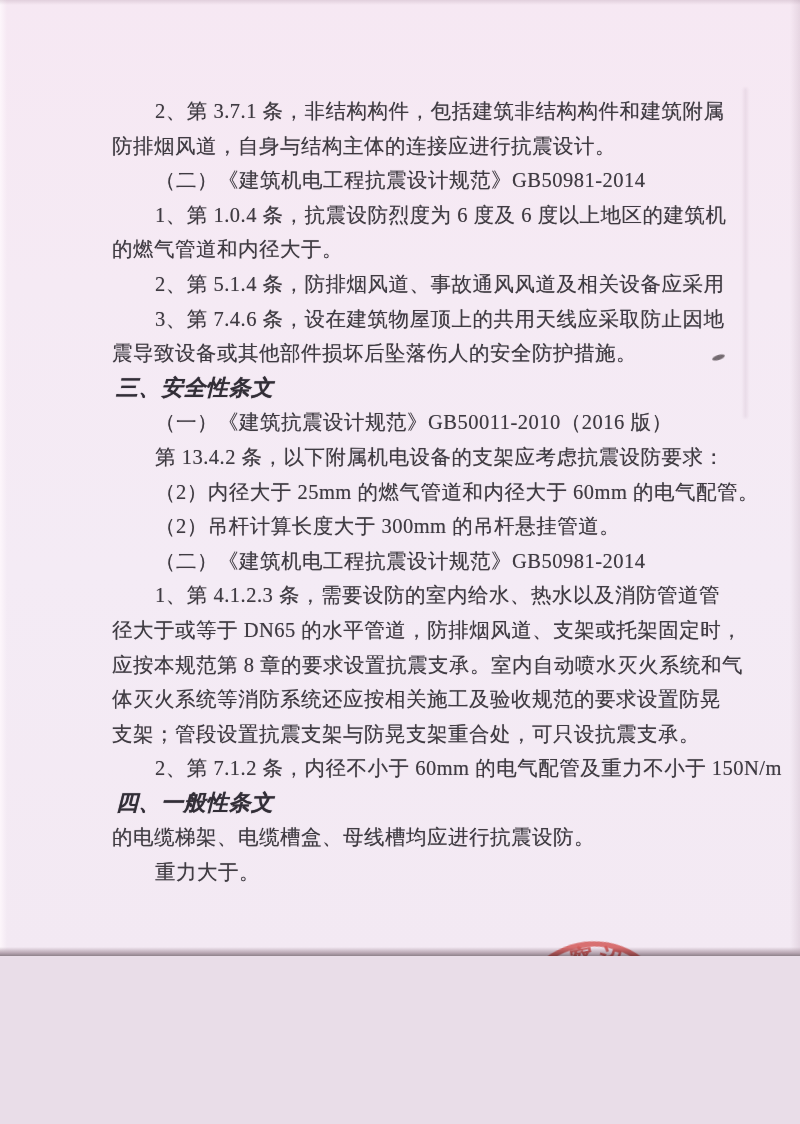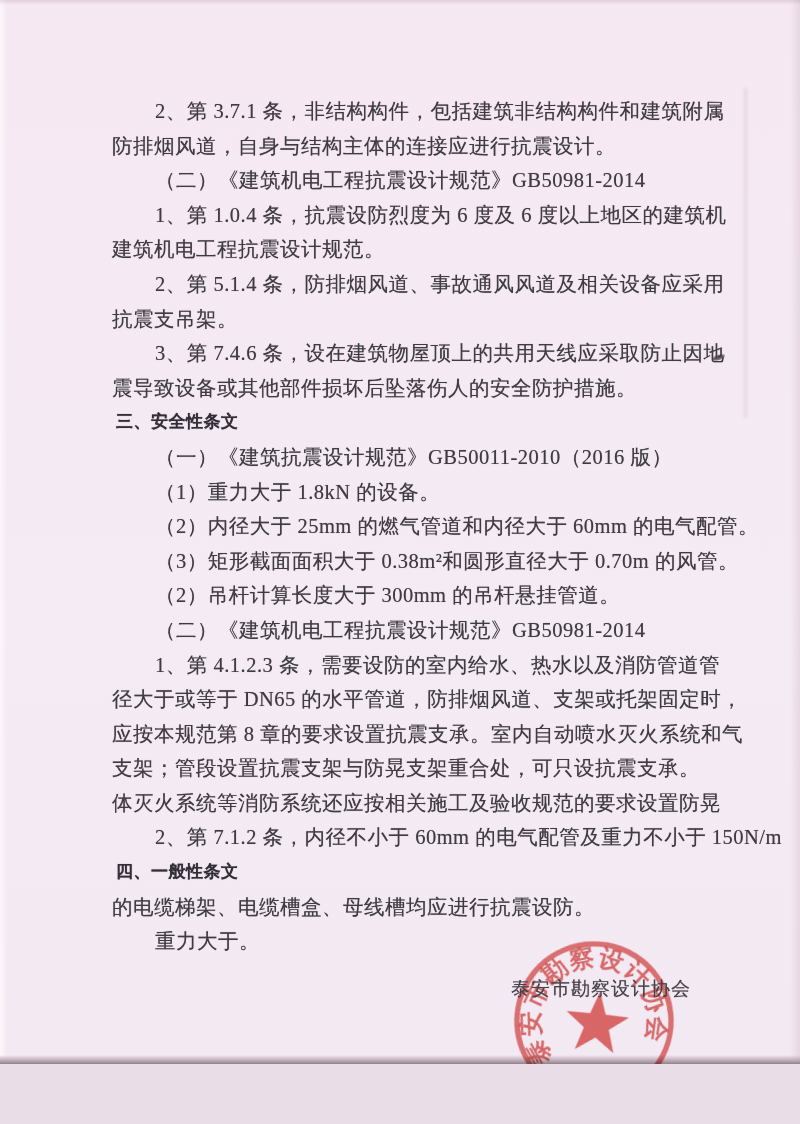--- a/index.html
+++ b/index.html
@@ -3,21 +3,21 @@
 <meta charset="utf-8">
 <style>
   html, body {
     margin: 0;
     padding: 0;
     background: #e9dde8;
   }
   .paper {
     position: relative;
     width: 800px;
-    height: 1064px;
+    height: 956px;
     overflow: hidden;
     background:
       linear-gradient(180deg, #f6e8f3 0%, #f5eaf4 30%, #f4ebf5 60%, #f3e9f3 100%);
     font-family: "Liberation Serif", "DejaVu Serif", serif;
   }
   
   .edge-left {
     position: absolute; left: 0; top: 0; width: 7px; height: 100%;
     background: linear-gradient(90deg, #fdf6fb, rgba(253,246,251,0));
     pointer-events: none;
@@ -62,23 +62,24 @@
   .line {
     height: 34.6px;
     line-height: 34.6px;
     white-space: nowrap;
   }
   .line.indent { padding-left: 43px; }
   .line.flush  { padding-left: 0; }
   .line.heading {
     padding-left: 4px;
     font-weight: 700;
-    font-size: 17px;
+    font-size: 22px;
     color: #322e37;
     text-shadow: 0 0 0.9px rgba(50,46,55,0.65);
+    font-style: italic;
   }
   
   .sig {
     position: absolute;
     color: #46424a;
     font-size: 19px;
     letter-spacing: 1px;
     white-space: nowrap;
     z-index: 3;
     text-shadow: 0 0 0.7px rgba(70,66,74,0.55);
@@ -108,37 +109,35 @@
   <div class="edge-right"></div>
   <div class="edge-top"></div>
   <div class="crease-right"></div>
   <div class="smudge"></div>
 
   <div class="textblock">
       <div class="line indent">2、第 3.7.1 条，非结构构件，包括建筑非结构构件和建筑附属</div>
       <div class="line flush">防排烟风道，自身与结构主体的连接应进行抗震设计。</div>
       <div class="line indent">（二）《建筑机电工程抗震设计规范》GB50981-2014</div>
       <div class="line indent">1、第 1.0.4 条，抗震设防烈度为 6 度及 6 度以上地区的建筑机</div>
-      <div class="line flush">建筑机电工程抗震设计规范。</div>
+      <div class="line flush">的燃气管道和内径大于。</div>
       <div class="line indent">2、第 5.1.4 条，防排烟风道、事故通风风道及相关设备应采用</div>
-      <div class="line flush">抗震支吊架。</div>
       <div class="line indent">3、第 7.4.6 条，设在建筑物屋顶上的共用天线应采取防止因地</div>
       <div class="line flush">震导致设备或其他部件损坏后坠落伤人的安全防护措施。</div>
       <div class="line heading">三、安全性条文</div>
       <div class="line indent">（一）《建筑抗震设计规范》GB50011-2010（2016 版）</div>
-      <div class="line indent">（1）重力大于 1.8kN 的设备。</div>
+      <div class="line indent">第 13.4.2 条，以下附属机电设备的支架应考虑抗震设防要求：</div>
       <div class="line indent">（2）内径大于 25mm 的燃气管道和内径大于 60mm 的电气配管。</div>
-      <div class="line indent">（3）矩形截面面积大于 0.38m²和圆形直径大于 0.70m 的风管。</div>
       <div class="line indent">（2）吊杆计算长度大于 300mm 的吊杆悬挂管道。</div>
       <div class="line indent">（二）《建筑机电工程抗震设计规范》GB50981-2014</div>
       <div class="line indent">1、第 4.1.2.3 条，需要设防的室内给水、热水以及消防管道管</div>
       <div class="line flush">径大于或等于 DN65 的水平管道，防排烟风道、支架或托架固定时，</div>
       <div class="line flush">应按本规范第 8 章的要求设置抗震支承。室内自动喷水灭火系统和气</div>
+      <div class="line flush">体灭火系统等消防系统还应按相关施工及验收规范的要求设置防晃</div>
       <div class="line flush">支架；管段设置抗震支架与防晃支架重合处，可只设抗震支承。</div>
-      <div class="line flush">体灭火系统等消防系统还应按相关施工及验收规范的要求设置防晃</div>
       <div class="line indent">2、第 7.1.2 条，内径不小于 60mm 的电气配管及重力不小于 150N/m</div>
       <div class="line heading">四、一般性条文</div>
       <div class="line flush">的电缆梯架、电缆槽盒、母线槽均应进行抗震设防。</div>
       <div class="line indent">重力大于。</div>
     </div>
 
   <svg class="stamp" viewBox="0 0 172 172">
     <circle cx="86" cy="86" r="77" fill="none" stroke="#d94c46" stroke-width="5.5" opacity="0.85"></circle>
     <path id="sealArc" fill="none" d="M 40.9 117.5 A 55 55 0 1 1 131.1 117.5"></path>
     <text font-size="25" font-weight="700" fill="#d94c46" opacity="0.9" letter-spacing="1">

